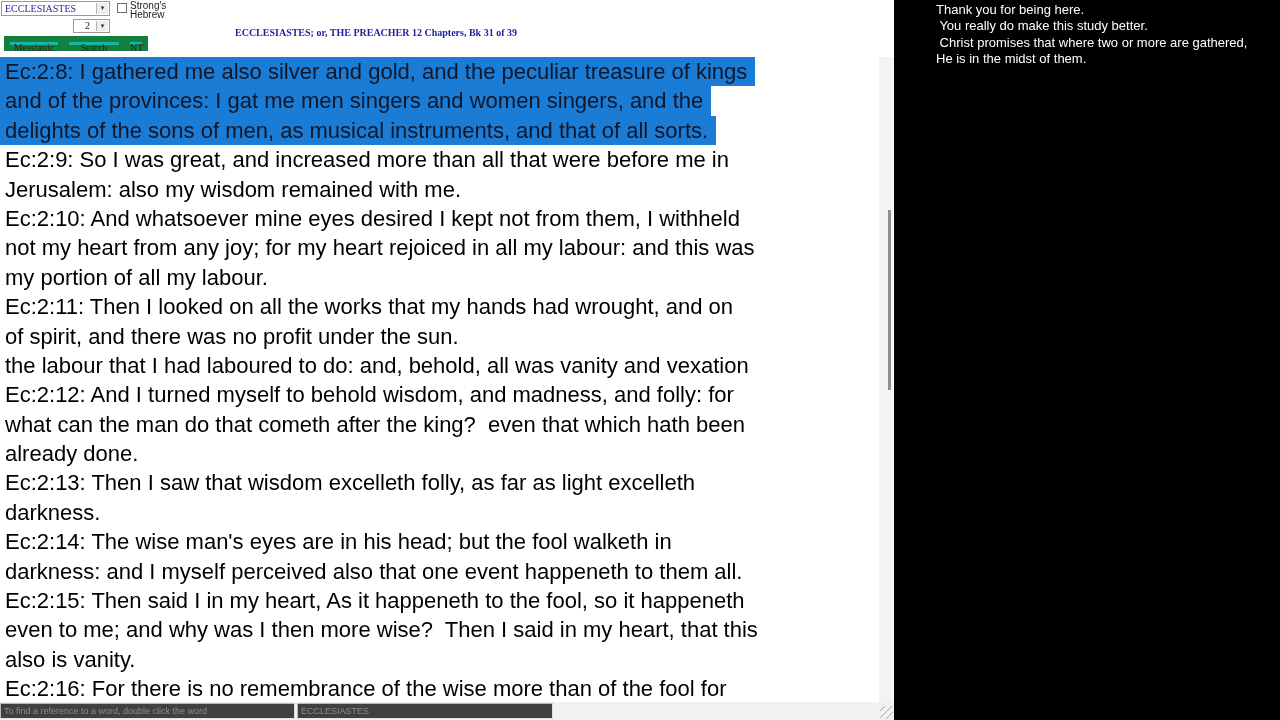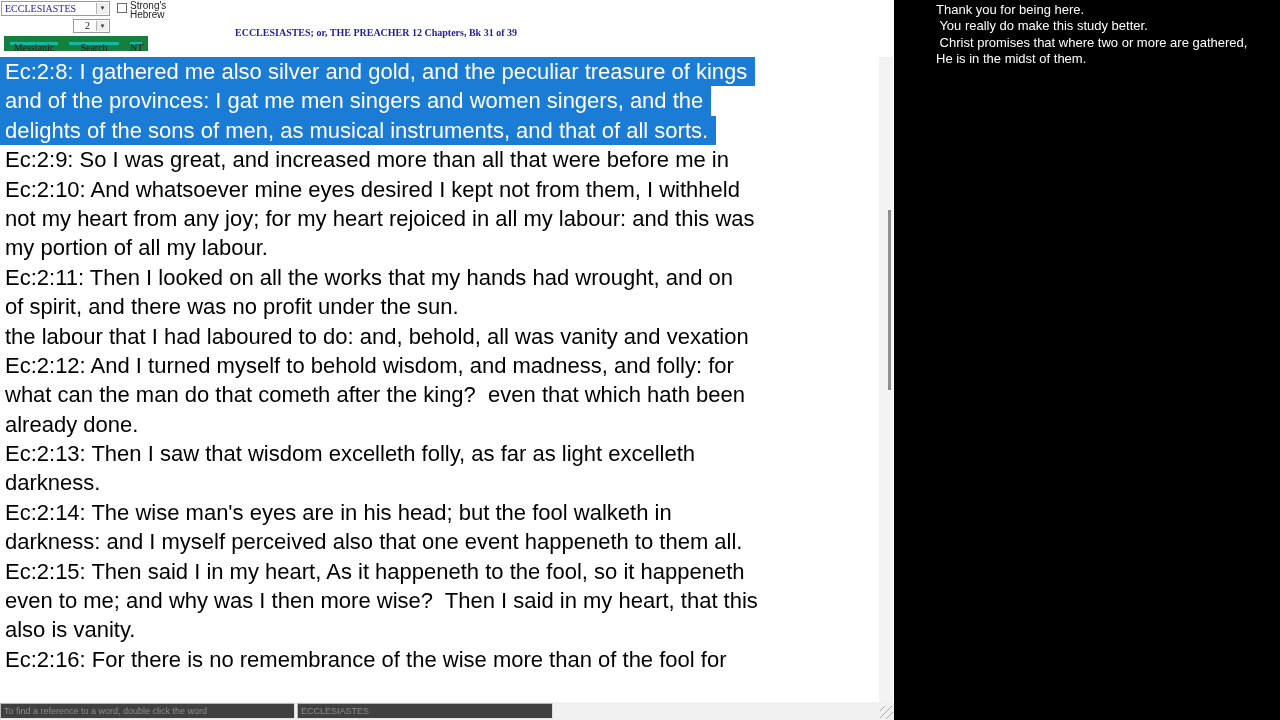--- a/index.html
+++ b/index.html
@@ -77,21 +77,21 @@
     overflow: hidden;
   }
   .vline {
     height: 29.4px; line-height: 29.4px;
     font-size: 22px; color: #000;
     padding-left: 5px;
     white-space: pre;
   }
   .vline.hl {
     background: var(--hl, #1b7cd5);
-    color: #ffffff;
+    color: #0f172a;
     width: fit-content;
     padding-right: 8px;
   }
 
   
   .scroll-track {
     position: absolute; left: 879px; top: 57px; width: 14px; height: 645px;
     background: #f3f3f3;
   }
   .scroll-thumb {
@@ -159,20 +159,21 @@
     <button class="tbtn btn-nt">NT</button>
 
     <div class="main-title">ECCLESIASTES; or, THE PREACHER 12 Chapters, Bk 31 of 39</div>
   </div>
 
   <div class="text-area" id="text-area">
       <div class="vline hl">Ec:2:8: I gathered me also silver and gold, and the peculiar treasure of kings</div>
       <div class="vline hl">and of the provinces: I gat me men singers and women singers, and the</div>
       <div class="vline hl">delights of the sons of men, as musical instruments, and that of all sorts.</div>
       <div class="vline">Ec:2:9: So I was great, and increased more than all that were before me in</div>
+      <div class="vline">Jerusalem: also my wisdom remained with me.</div>
       <div class="vline">Ec:2:10: And whatsoever mine eyes desired I kept not from them, I withheld</div>
       <div class="vline">not my heart from any joy; for my heart rejoiced in all my labour: and this was</div>
       <div class="vline">my portion of all my labour.</div>
       <div class="vline">Ec:2:11: Then I looked on all the works that my hands had wrought, and on</div>
       <div class="vline">of spirit, and there was no profit under the sun.</div>
       <div class="vline">the labour that I had laboured to do: and, behold, all was vanity and vexation</div>
       <div class="vline">Ec:2:12: And I turned myself to behold wisdom, and madness, and folly: for</div>
       <div class="vline">what can the man do that cometh after the king?  even that which hath been</div>
       <div class="vline">already done.</div>
       <div class="vline">Ec:2:13: Then I saw that wisdom excelleth folly, as far as light excelleth</div>

